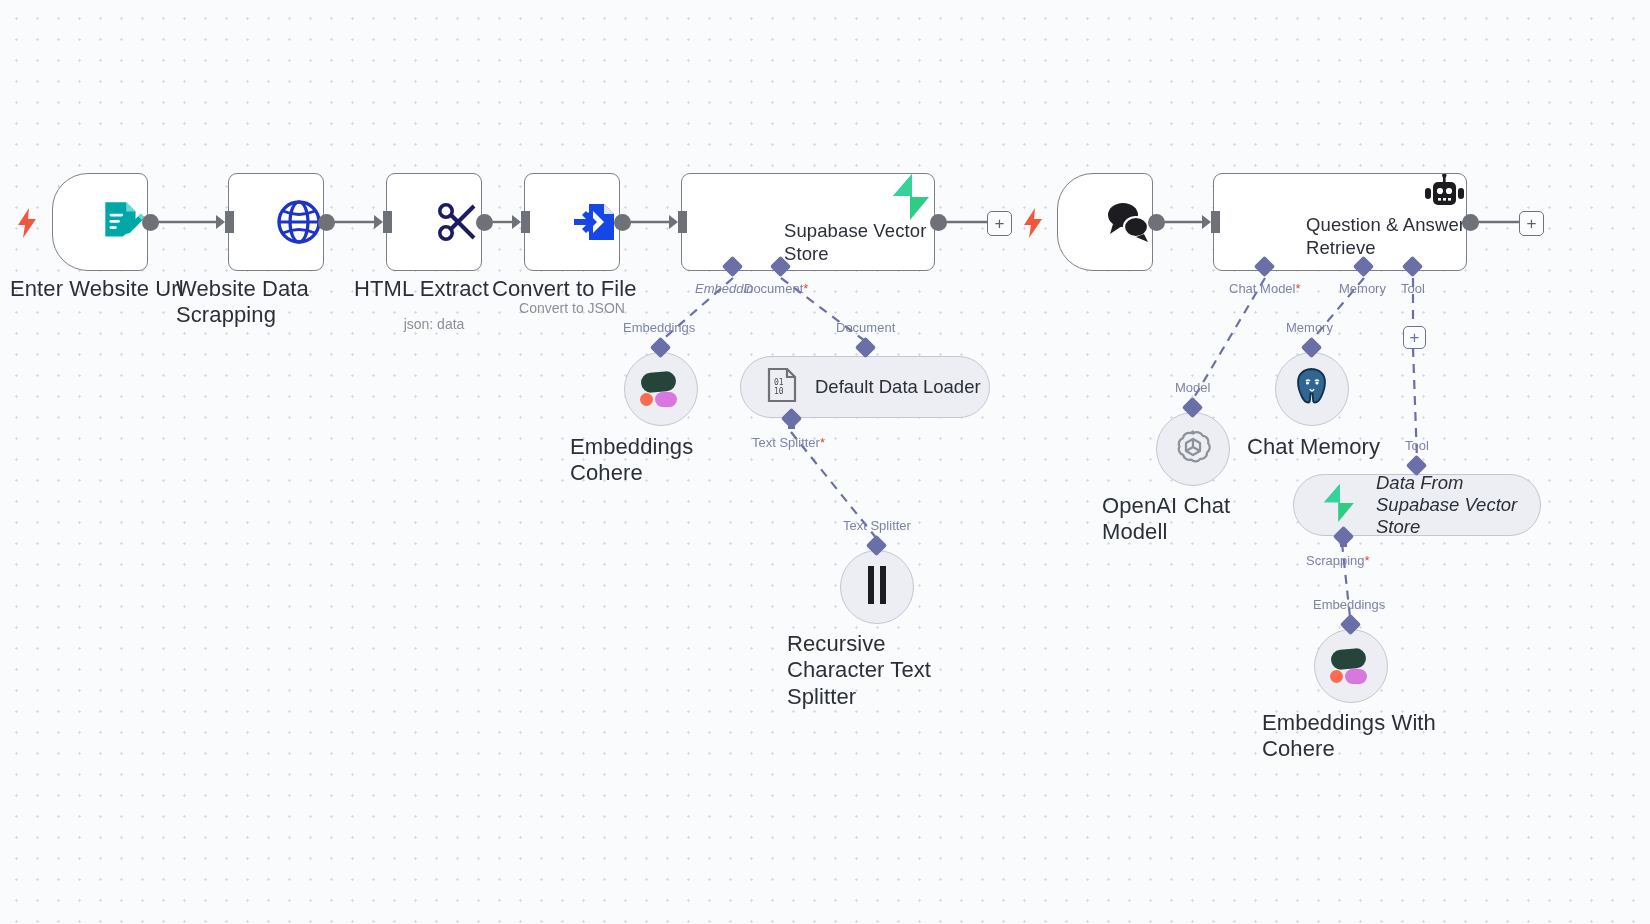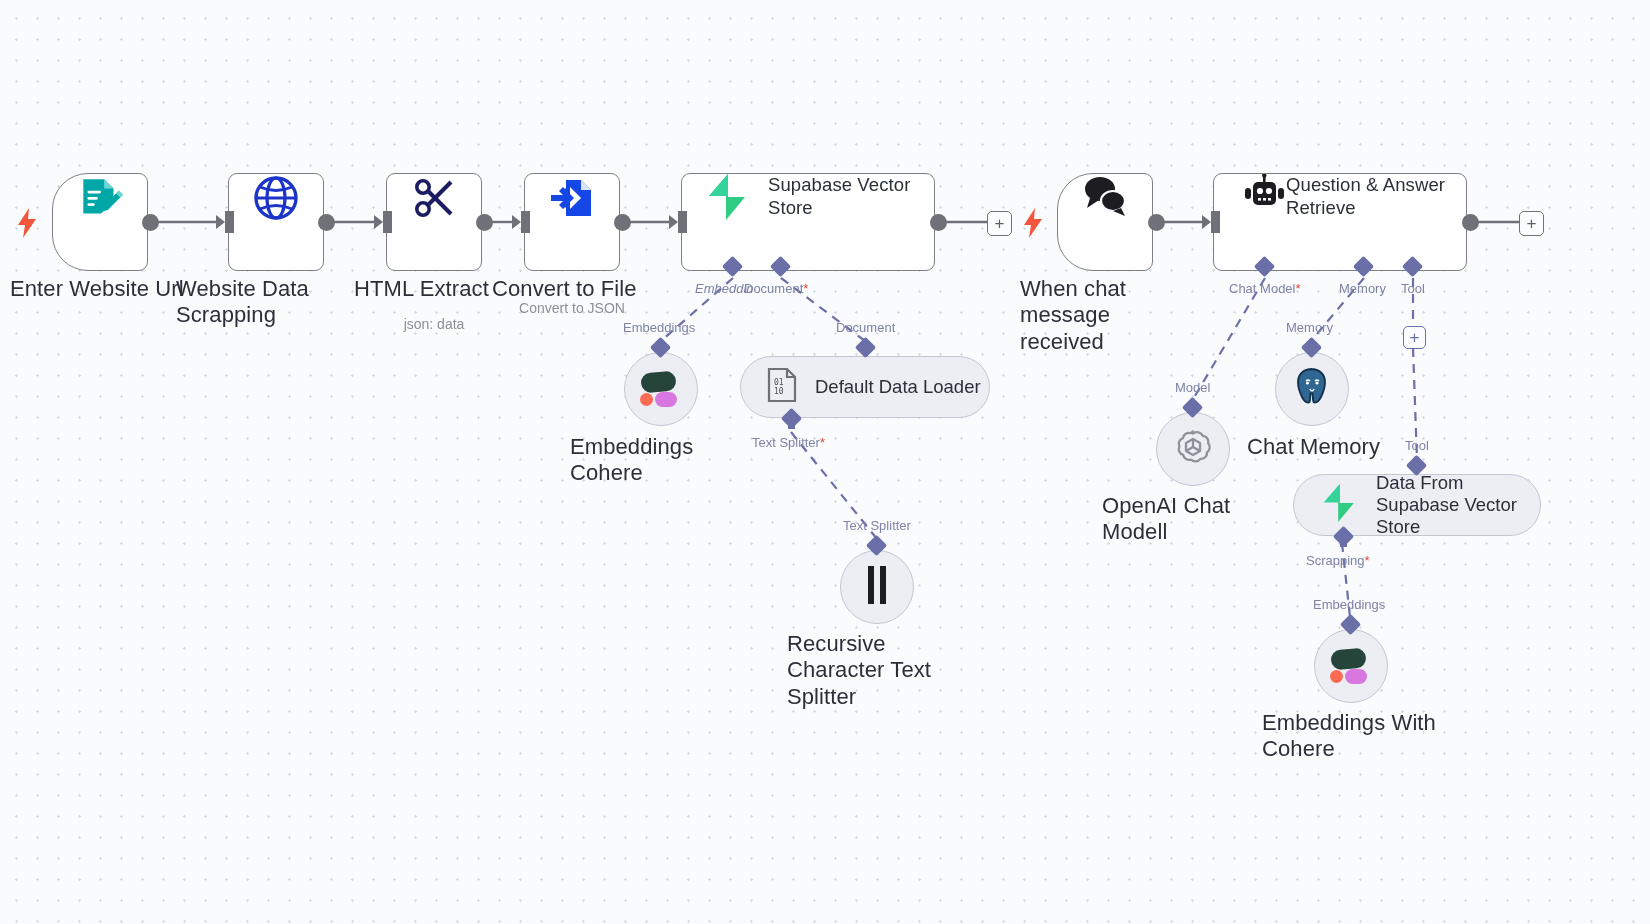--- a/index.html
+++ b/index.html
@@ -25,22 +25,23 @@
     pointer-events: none;
   }
   
   .node {
     position: absolute;
     background: #ffffff;
     border: 1.6px solid #7d7f86;
     border-radius: 9px;
     box-sizing: border-box;
     display: flex;
-    align-items: flex-start;
+    align-items: flex-end;
     z-index: 5;
+    flex-direction: column;
   }
   .node.trigger {
     border-radius: 36px 9px 9px 36px;
   }
   .node .ico {
     flex: 0 0 auto;
     display: flex;
     align-items: center;
     justify-content: center;
   }
@@ -332,21 +333,20 @@
     <span class="ico">
       <svg width="48" height="44" viewBox="0 0 48 44">
         <ellipse cx="19" cy="15" rx="15" ry="12" fill="#1d1d21"></ellipse>
         <path d="M9 24 L6 34 L18 26 Z" fill="#1d1d21"></path>
         <ellipse cx="32" cy="27" rx="12" ry="10" fill="#1d1d21" stroke="#fafbfd" stroke-width="2.2"></ellipse>
         <path d="M40 34 L44 42 L32 37 Z" fill="#1d1d21"></path>
       </svg>
     </span>
   </div>
   <div class="port-out" style="left:1148px; top:214px;"></div>
-  <div class="caption" style="left:1020px; top:276px; width:170px;">When chat message received</div>
 
   <div class="arrow-in" style="left:1202px; top:215px;"></div>
   <div class="port-in" style="left:1211px; top:211px;"></div>
   <div class="node" style="left:1213px; top:173px; width:254px; height:98px; padding-left:28px;">
     <span class="ico">
       <svg width="44" height="40" viewBox="0 0 44 40">
         <rect x="11" y="8" width="23" height="23" rx="5" fill="#1d1d21"></rect>
         <rect x="3" y="14" width="6" height="11" rx="3" fill="#1d1d21"></rect>
         <rect x="36" y="14" width="6" height="11" rx="3" fill="#1d1d21"></rect>
         <rect x="21" y="1" width="2.6" height="7" fill="#1d1d21"></rect>
@@ -450,21 +450,21 @@
 
   <div class="conn-label" style="left:1405px; top:438px;">Tool</div>
   <div class="diamond" style="left:1409px; top:458px;"></div>
   <div class="subnode-pill" style="left:1293px; top:474px; width:248px; height:62px;">
     <span class="ico">
       <svg width="38" height="38" viewBox="0 0 40 46">
         <path d="M21 0 L2 22 h17 v24 L38 23 H21 Z" fill="#2fcc84"></path>
         <path d="M21 0 L2 22 h19 Z" fill="#34d399"></path>
       </svg>
     </span>
-    <span class="plabel" style="max-width:160px;">Data From Supabase Vector Store</span>
+    <span class="plabel" style="max-width:160px;font-style:italic;">Data From Supabase Vector Store</span>
   </div>
   <div class="diamond" style="left:1336px; top:529px;"></div>
   <div class="diamond-stem" style="left:1340px; top:538px;"></div>
   <div class="conn-label" style="left:1306px; top:553px;">
     <span>Scrapping</span><span class="req">*</span>
   </div>
 
   <div class="conn-label" style="left:1313px; top:597px;">Embeddings</div>
   <div class="diamond" style="left:1343px; top:617px;"></div>
   <div class="subnode-circle" style="left:1314px; top:629px;">

